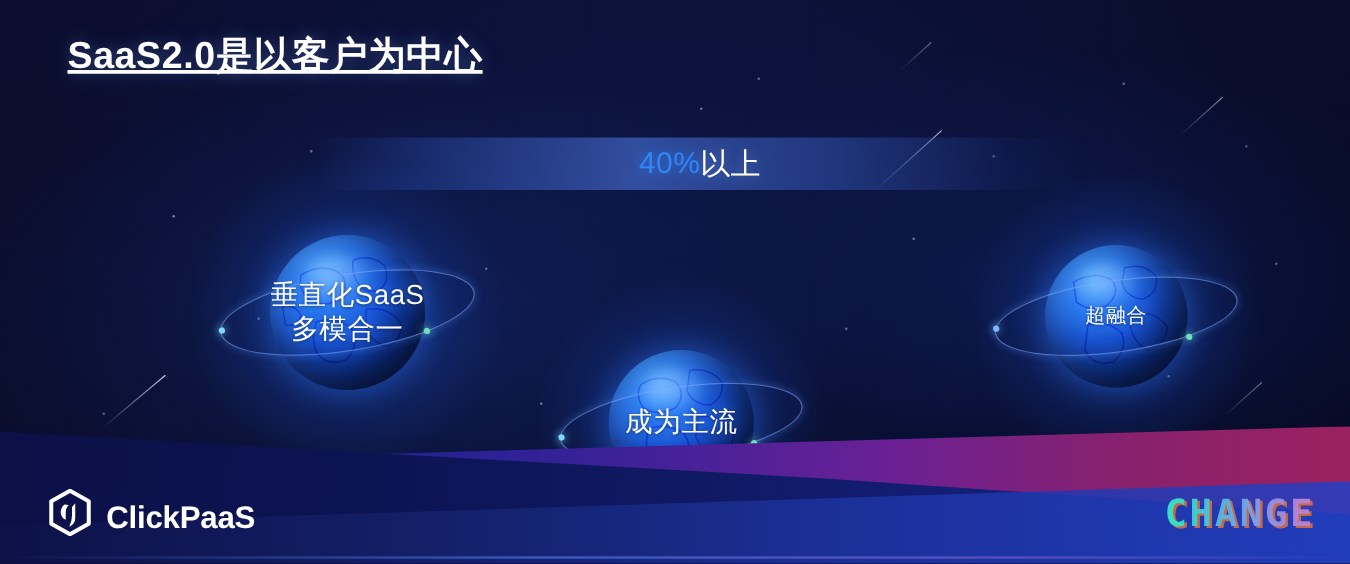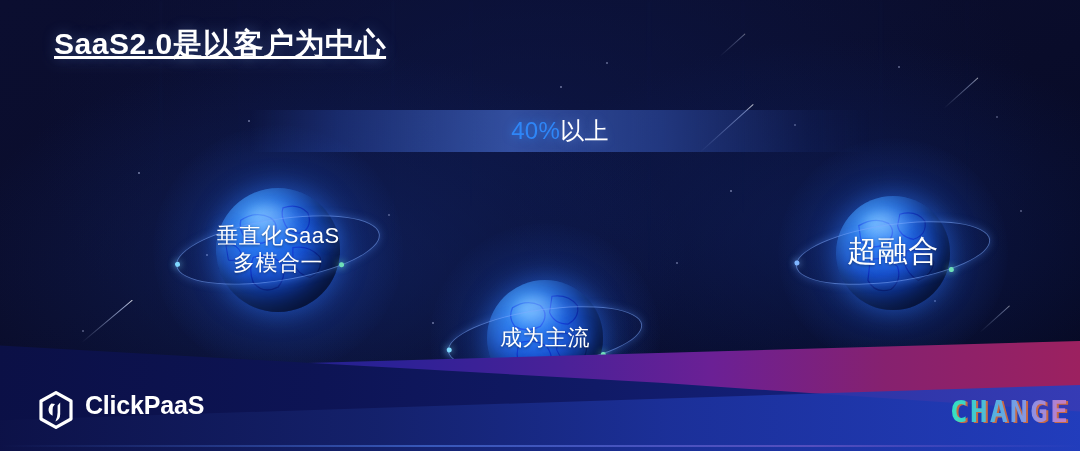--- a/index.html
+++ b/index.html
@@ -154,28 +154,28 @@
     opacity:.85;
   }
   .band-line{
     position:absolute; left:0; bottom:4px; width:1080px; height:2px;
     background:linear-gradient(90deg, rgba(60,100,220,0) 0%, rgba(90,140,255,.5) 40%, rgba(150,110,220,.45) 75%, rgba(190,90,180,0) 100%);
   }
 
   
   .logo{
     position:absolute; left:38px; bottom:22px;
-    display:flex; align-items:flex-start; gap:11px;
+    display:flex; align-items:flex-end; gap:11px;
   }
   .logo-mark{ width:36px; height:38px; flex:0 0 auto; }
   .logo-text{
     font-size:25px; font-weight:bold; color:#ffffff;
     letter-spacing:-.2px;
   }
-  .change-wrap{ position:absolute; right:10px; bottom:22px; }
+  .change-wrap{ position:absolute; right:28px; bottom:22px; }
   .change-l{
     position:absolute; left:0; top:0;
     color:rgba(255,120,30,.75);
     transform:translate(2px,1px);
     filter:blur(.6px);
     font-size:30px; font-weight:bold; letter-spacing:2px;
     font-family:"DejaVu Sans Mono","Liberation Mono",monospace;
   }
   .change-c{
     position:relative;
@@ -288,21 +288,21 @@
         <path d="M56 16 Q70 12 78 22 Q80 34 68 38 Q56 36 54 26Z" fill="none" stroke="#0a1a4a" stroke-width="1"></path>
         <path d="M30 56 Q44 52 54 62 Q58 74 48 82 Q34 86 28 74Z" fill="none" stroke="#0a1a4a" stroke-width="1.1"></path>
         <path d="M62 48 Q78 46 86 58 Q84 70 72 74 Q62 68 60 58Z" fill="none" stroke="#0a1a4a" stroke-width="1"></path>
       </svg>
       <div class="shine"></div>
     </div>
     <div class="ring" style="width:196px; height:58px; margin-left:-98px; margin-top:-29px; transform:rotate(-8deg);">
       <span class="ring-dot" style="color:#7fb6ff; left:-2px; top:22px;"></span>
       <span class="ring-dot" style="color:#6fe0b8; left:150px; top:50px;"></span>
     </div>
-    <div class="node-label" style="font-size:30px;font-family:Liberation Mono, monospace;">
+    <div class="node-label" style="font-size:16px;">
       <div>超融合</div>
     </div>
   </div>
 
   <div class="band-wrap">
     <div class="band-purple"></div>
     <div class="band-navy"></div>
     <div class="band-bright"></div>
     <div class="band-line"></div>
   </div>

